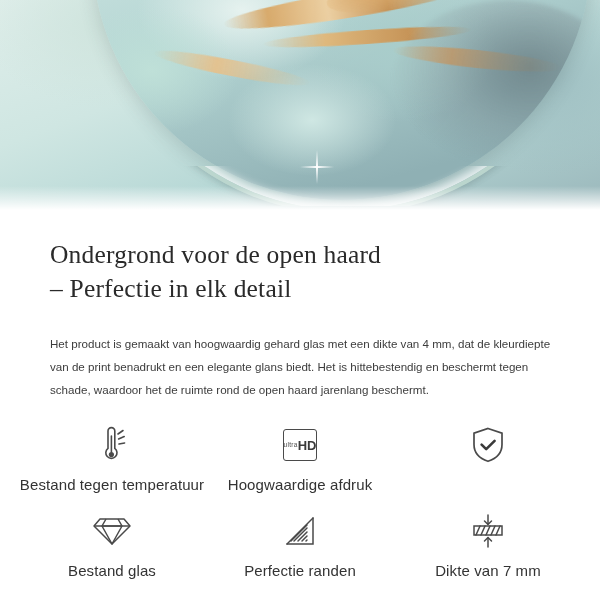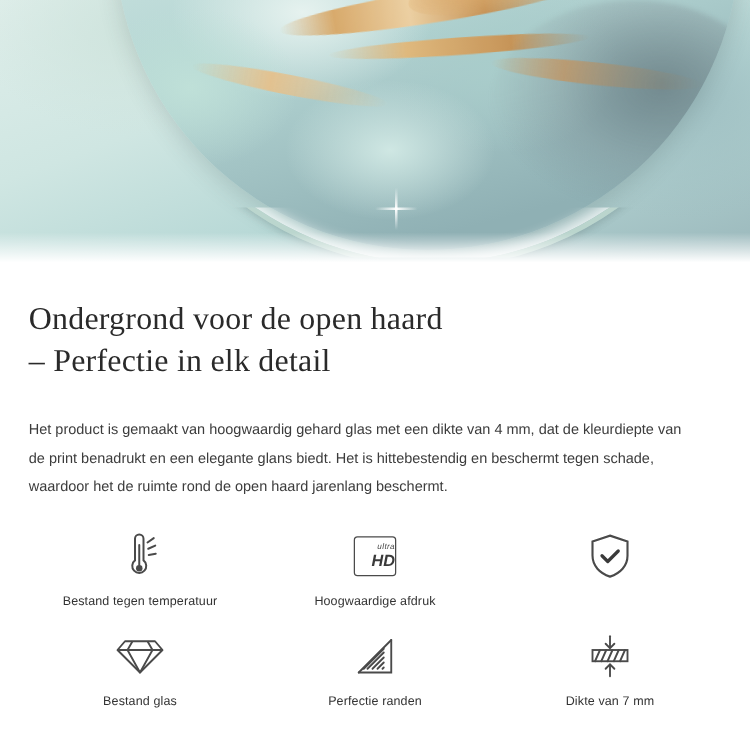--- a/index.html
+++ b/index.html
@@ -119,21 +119,21 @@
     background: linear-gradient(to bottom, rgba(255,255,255,0), #ffffff, rgba(255,255,255,0)); }
   .hero-fade {
     position: absolute;
     left: 0; right: 0; bottom: 0;
     height: 26px;
     background: linear-gradient(to bottom, rgba(255,255,255,0) 0%, #ffffff 92%);
   }
 
   
   .content {
-    padding: 26px 34px 0 23px;
+    padding: 26px 34px 0 50px;
   }
   .title {
     font-family: "Liberation Serif", serif;
     font-size: 25.5px;
     line-height: 1.32;
     color: #2a2a2a;
     font-weight: 400;
     letter-spacing: .2px;
     white-space: pre-line;
   }
@@ -160,35 +160,34 @@
     justify-content: flex-start;
   }
   .feature-icon {
     height: 44px;
     display: flex;
     align-items: center;
     justify-content: center;
   }
   .feature-label {
     margin-top: 9px;
-    font-size: 10px;
+    font-size: 15px;
     color: #333333;
     text-align: center;
     letter-spacing: .1px;
   }
   .ultrahd {
     width: 34px; height: 32px;
     border: 1.6px solid #4a4a4a;
     border-radius: 3px;
     display: flex;
-    flex-direction: column;
-    align-items: flex-end;
+    flex-direction: row;
+    align-items: center;
     justify-content: center;
     line-height: 1;
-    font-style: italic;
   }
   .ultrahd .u-top { font-size: 6.5px; letter-spacing: .3px; color: #4a4a4a; }
   .ultrahd .u-bot { font-size: 13px; font-weight: bold; color: #3a3a3a; margin-top: 1px; }
   svg { display: block; }
 </style>
 </head>
 <body>
 
 <div class="page">
 

